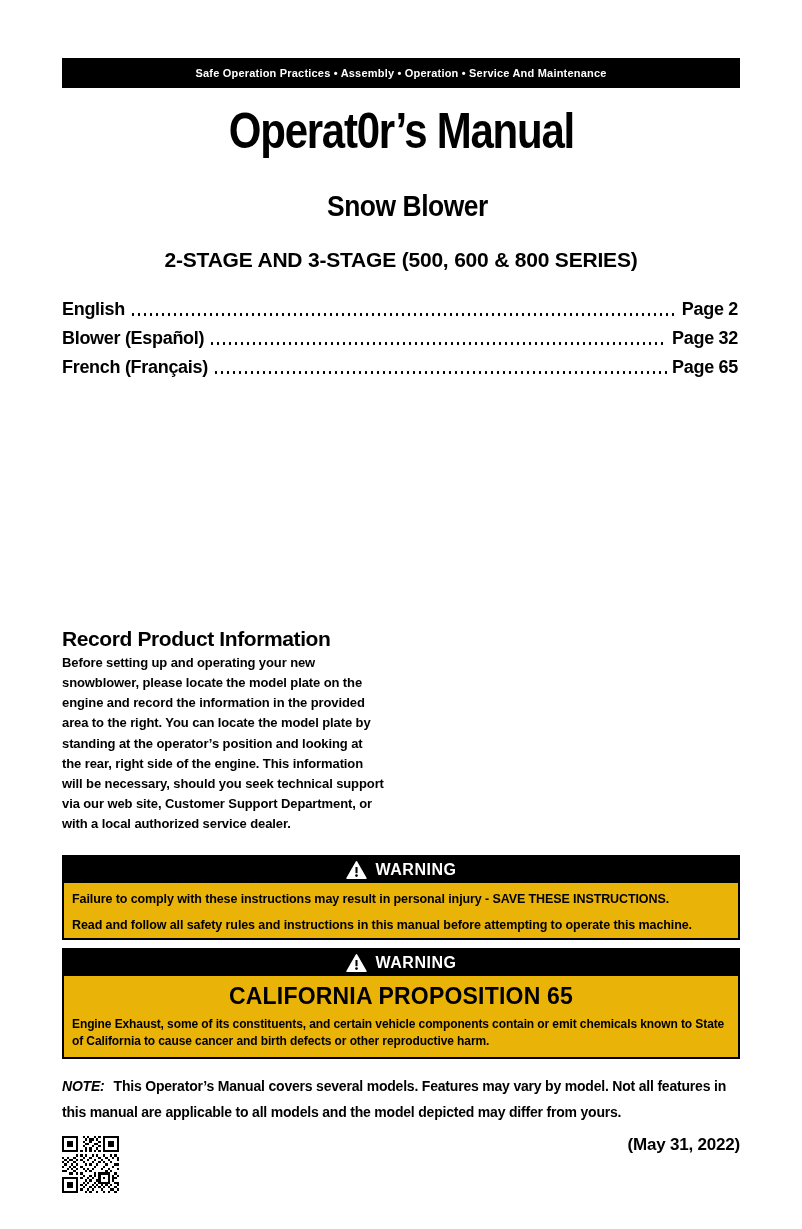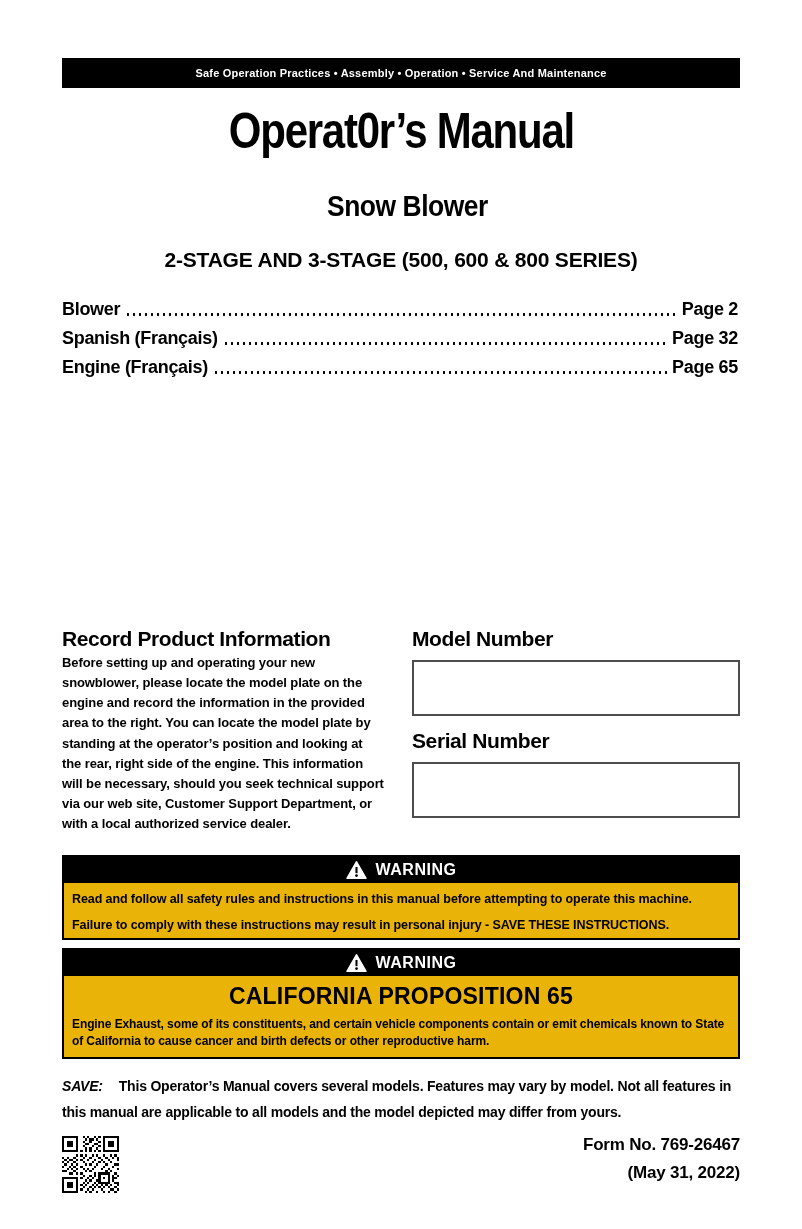--- a/index.html
+++ b/index.html
@@ -54,21 +54,21 @@
   }
   .warn-head svg { display: block; }
   .warn1-body { padding: 9px 8px 0 8px; }
   .warn1-body p { font-size: 12.5px; font-weight: 700; letter-spacing: -0.1px; margin-bottom: 12px; }
   .prop65-title { text-align: center; font-size: 23px; font-weight: 700; letter-spacing: 0.2px; margin: 7px 0 6px 0; }
   .warn2-body { padding: 0 8px; font-size: 12px; font-weight: 700; letter-spacing: -0.1px; line-height: 1.45; }
   
   .note { position: absolute; left: 62px; top: 1074px; width: 678px;
     font-size: 14px; font-weight: 600; letter-spacing: -0.2px; line-height: 1.85; }
   .note .note-label { font-weight: 700; font-style: italic; }
-  .note .note-body { margin-left: 16px; }
+  .note .note-body { margin-left: 9px; }
   
   .qr { position: absolute; left: 62px; top: 1136px; width: 57px; height: 57px; }
   .footer { position: absolute; right: 62px; top: 1131px; text-align: right;
     font-size: 17px; font-weight: 600; line-height: 1.62; letter-spacing: -0.2px; }
 </style>
 </head>
 <body>
 
 <div class="page">
 
@@ -81,79 +81,73 @@
   </h1>
 
   <h2 class="subtitle">
     <span>Snow Blower</span>
   </h2>
 
   <div class="series">2-STAGE AND 3-STAGE (500, 600 &amp; 800 SERIES)</div>
 
   <div class="toc">
     <div class="toc-row">
-      <span>Blower</span>
+      <span>English</span>
       <span class="toc-dots"></span>
       <span>Page 2</span>
     </div>
     <div class="toc-row">
-      <span>Spanish (Français)</span>
+      <span>Blower (Español)</span>
       <span class="toc-dots"></span>
       <span>Page 32</span>
     </div>
     <div class="toc-row">
-      <span>Engine (Français)</span>
+      <span>French (Français)</span>
       <span class="toc-dots"></span>
       <span>Page 65</span>
     </div>
   </div>
 
   <div class="cols">
     <div class="col-left">
       <div class="section-heading">Record Product Information</div>
       <p class="record-body">Before setting up and operating your new snowblower, please locate the model plate on the engine and record the information in the provided area to the right. You can locate the model plate by standing at the operator’s position and looking at the rear, right side of the engine. This information will be necessary, should you seek technical support via our web site, Customer Support Department, or with a local authorized service dealer.</p>
-    </div>
-    <div class="col-right">
-      <div class="section-heading">Model Number</div>
-      <div class="fieldbox"></div>
-      <div class="section-heading">Serial Number</div>
-      <div class="fieldbox"></div>
     </div>
   </div>
 
   <div class="warnbox warn1">
     <div class="warn-head">
       <svg width="21" height="18" viewBox="0 0 24 21">
         <path d="M12 0.8 L23.2 20.2 L0.8 20.2 Z" fill="#ffffff" stroke="#ffffff" stroke-width="1.5" stroke-linejoin="round"></path>
         <rect x="10.8" y="7" width="2.4" height="7.2" fill="#000"></rect>
         <circle cx="12" cy="17" r="1.6" fill="#000"></circle>
       </svg>
       <span>WARNING</span>
     </div>
     <div class="warn1-body">
+      <p>Failure to comply with these instructions may result in personal injury - SAVE THESE INSTRUCTIONS.</p>
       <p>Read and follow all safety rules and instructions in this manual before attempting to operate this machine.</p>
-      <p>Failure to comply with these instructions may result in personal injury - SAVE THESE INSTRUCTIONS.</p>
     </div>
   </div>
 
   <div class="warnbox warn2">
     <div class="warn-head">
       <svg width="21" height="18" viewBox="0 0 24 21">
         <path d="M12 0.8 L23.2 20.2 L0.8 20.2 Z" fill="#ffffff" stroke="#ffffff" stroke-width="1.5" stroke-linejoin="round"></path>
         <rect x="10.8" y="7" width="2.4" height="7.2" fill="#000"></rect>
         <circle cx="12" cy="17" r="1.6" fill="#000"></circle>
       </svg>
       <span>WARNING</span>
     </div>
     <div class="prop65-title">CALIFORNIA PROPOSITION 65</div>
     <div class="warn2-body">Engine Exhaust, some of its constituents, and certain vehicle components contain or emit chemicals known to State of California to cause cancer and birth defects or other reproductive harm.</div>
   </div>
 
   <p class="note">
-    <span class="note-label">SAVE:</span><span class="note-body">This Operator’s Manual covers several models. Features may vary by model. Not all features in this manual are applicable to all models and the model depicted may differ from yours.</span>
+    <span class="note-label">NOTE:</span><span class="note-body">This Operator’s Manual covers several models. Features may vary by model. Not all features in this manual are applicable to all models and the model depicted may differ from yours.</span>
   </p>
 
   <svg class="qr" viewBox="0 0 25 25" shape-rendering="crispEdges" fill="#000000">
     <rect x="0" y="0" width="7" height="7"></rect>
       <rect x="1" y="1" width="5" height="5" fill="#fff"></rect>
       <rect x="2" y="2" width="3" height="3"></rect>
     <rect x="18" y="0" width="7" height="7"></rect>
       <rect x="19" y="1" width="5" height="5" fill="#fff"></rect>
       <rect x="20" y="2" width="3" height="3"></rect>
     <rect x="0" y="18" width="7" height="7"></rect>
@@ -173,17 +167,16 @@
       M16 16h5v1h-5zM16 17h1v1h-1zM20 17h1v1h-1zM16 18h1v1h-1zM18 18h1v1h-1zM20 18h1v1h-1zM16 19h1v1h-1zM20 19h1v1h-1zM16 20h5v1h-5z
       M9 17h1v1h-1zM12 17h1v1h-1zM14 17h1v1h-1zM22 17h1v1h-1zM24 17h1v1h-1zM8 18h1v1h-1zM11 18h1v1h-1zM13 18h1v1h-1zM22 18h2v1h-2z
       M10 19h1v1h-1zM12 19h1v1h-1zM15 19h1v1h-1zM22 19h1v1h-1zM9 20h1v1h-1zM11 20h1v1h-1zM14 20h1v1h-1zM23 20h2v1h-2z
       M8 21h1v1h-1zM10 21h1v1h-1zM13 21h1v1h-1zM15 21h1v1h-1zM17 21h1v1h-1zM19 21h1v1h-1zM21 21h1v1h-1zM24 21h1v1h-1z
       M9 22h1v1h-1zM12 22h1v1h-1zM14 22h1v1h-1zM16 22h1v1h-1zM18 22h1v1h-1zM20 22h1v1h-1zM23 22h1v1h-1z
       M8 23h1v1h-1zM11 23h1v1h-1zM13 23h1v1h-1zM17 23h1v1h-1zM21 23h2v1h-2zM24 23h1v1h-1z
       M10 24h1v1h-1zM12 24h1v1h-1zM15 24h1v1h-1zM18 24h1v1h-1zM20 24h1v1h-1zM23 24h1v1h-1z"></path>
   </svg>
 
   <div class="footer">
-    <div>Form No. 769-26467</div>
     <div>(May 31, 2022)</div>
   </div>
 
 </div>
 
 </body></html>

